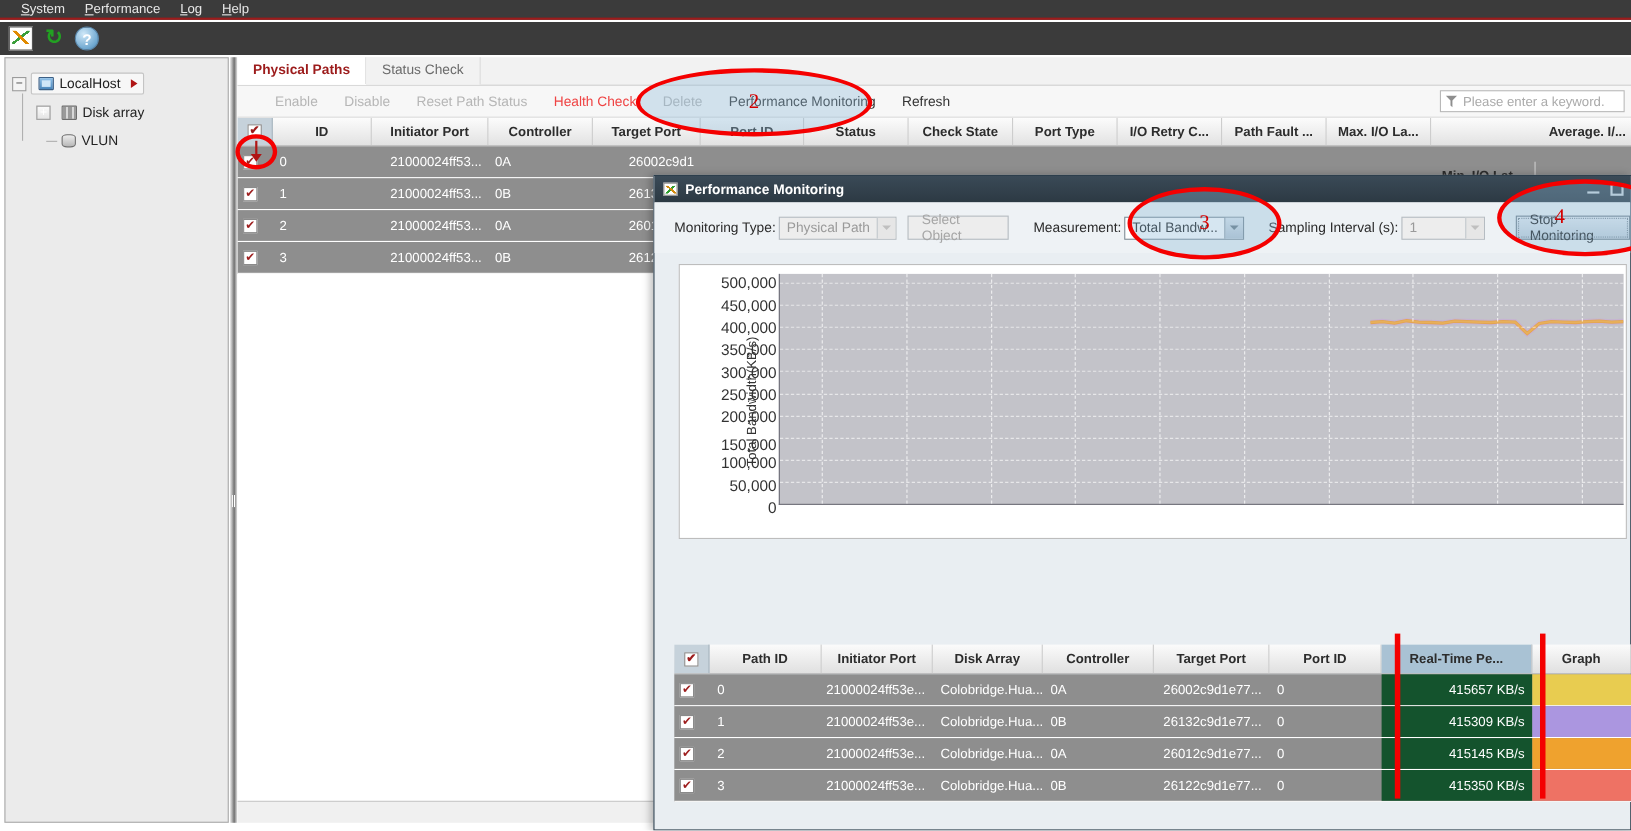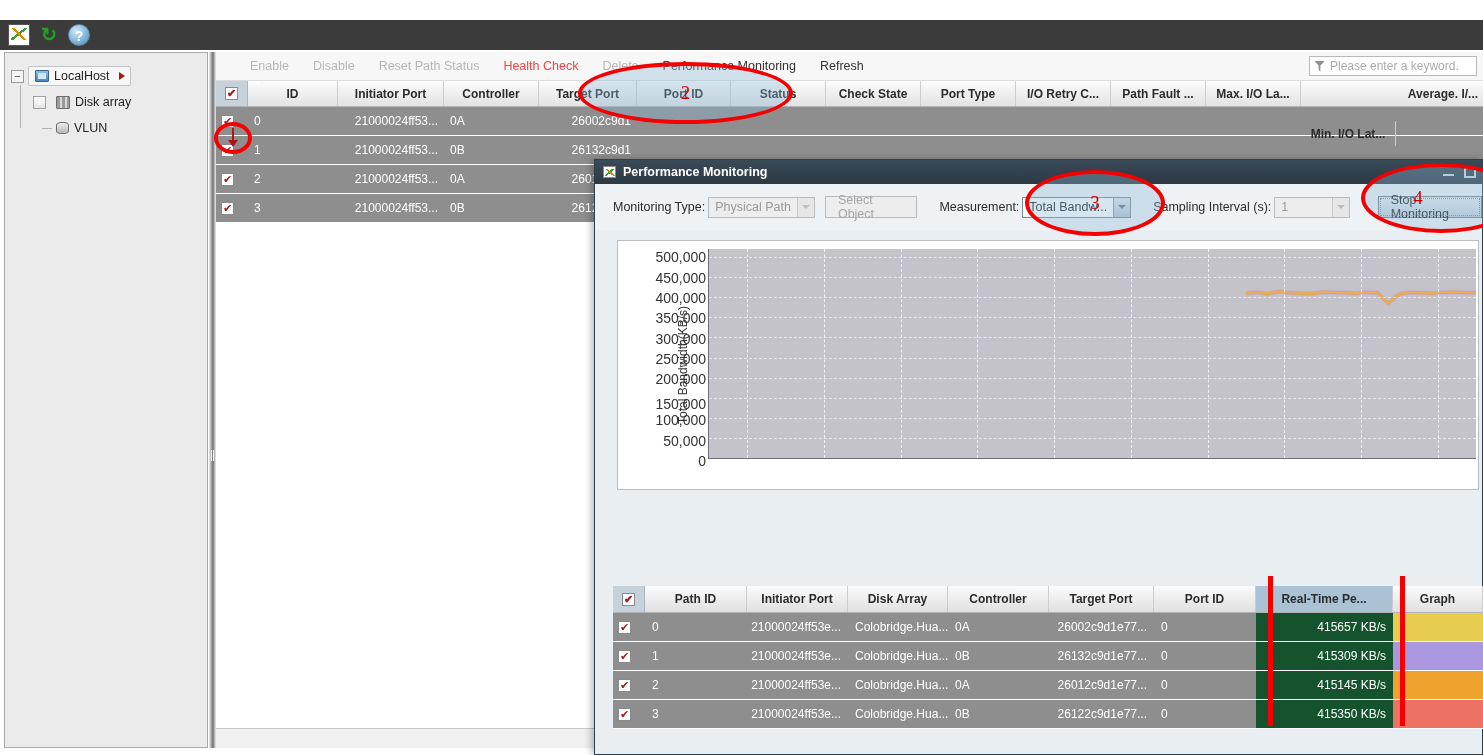--- a/index.html
+++ b/index.html
@@ -272,20 +272,26 @@
   }
   .ell.clear { background:transparent; }
   .ell .num { color:#d40000; font-size:19px; font-family:"Liberation Serif", serif; }
   .redbox { border-left:5px solid #f40000; border-right:5px solid #f40000; }
 </style>
 </head>
 <body>
 
 <div id="app">
 
+  <div class="menubar">
+    <div class="mi"><u>S</u><span>ystem</span></div>
+    <div class="mi"><u>P</u><span>erformance</span></div>
+    <div class="mi"><u>L</u><span>og</span></div>
+    <div class="mi"><u>H</u><span>elp</span></div>
+  </div>
 
   <div class="toolbar">
     <div class="tb-icon ic-chart"></div>
     <div class="tb-icon ic-refresh">↻</div>
     <div class="tb-icon ic-help">?</div>
   </div>
 
   <div class="leftpanel">
     <div class="tree">
       <div class="tnode">
@@ -315,20 +321,24 @@
         </div>
       </div>
     </div>
   </div>
 
   <div class="splitter">
       <div class="grip"></div>
     </div>
 
   <div class="main">
+    <div class="tabbar">
+      <div class="tab active">Physical Paths</div>
+      <div class="tab">Status Check</div>
+    </div>
     <div class="tabnotch"></div>
 
     <div class="actionbar">
       <div class="act dis">Enable</div>
       <div class="act dis">Disable</div>
       <div class="act dis">Reset Path Status</div>
       <div class="act" style="color:#ef4444;text-align:center;">Health Check</div>
       <div class="act dis">Delete</div>
       <div class="act" style="color:#333;">Performance Monitoring</div>
       <div class="act" style="color:#333;">Refresh</div>

